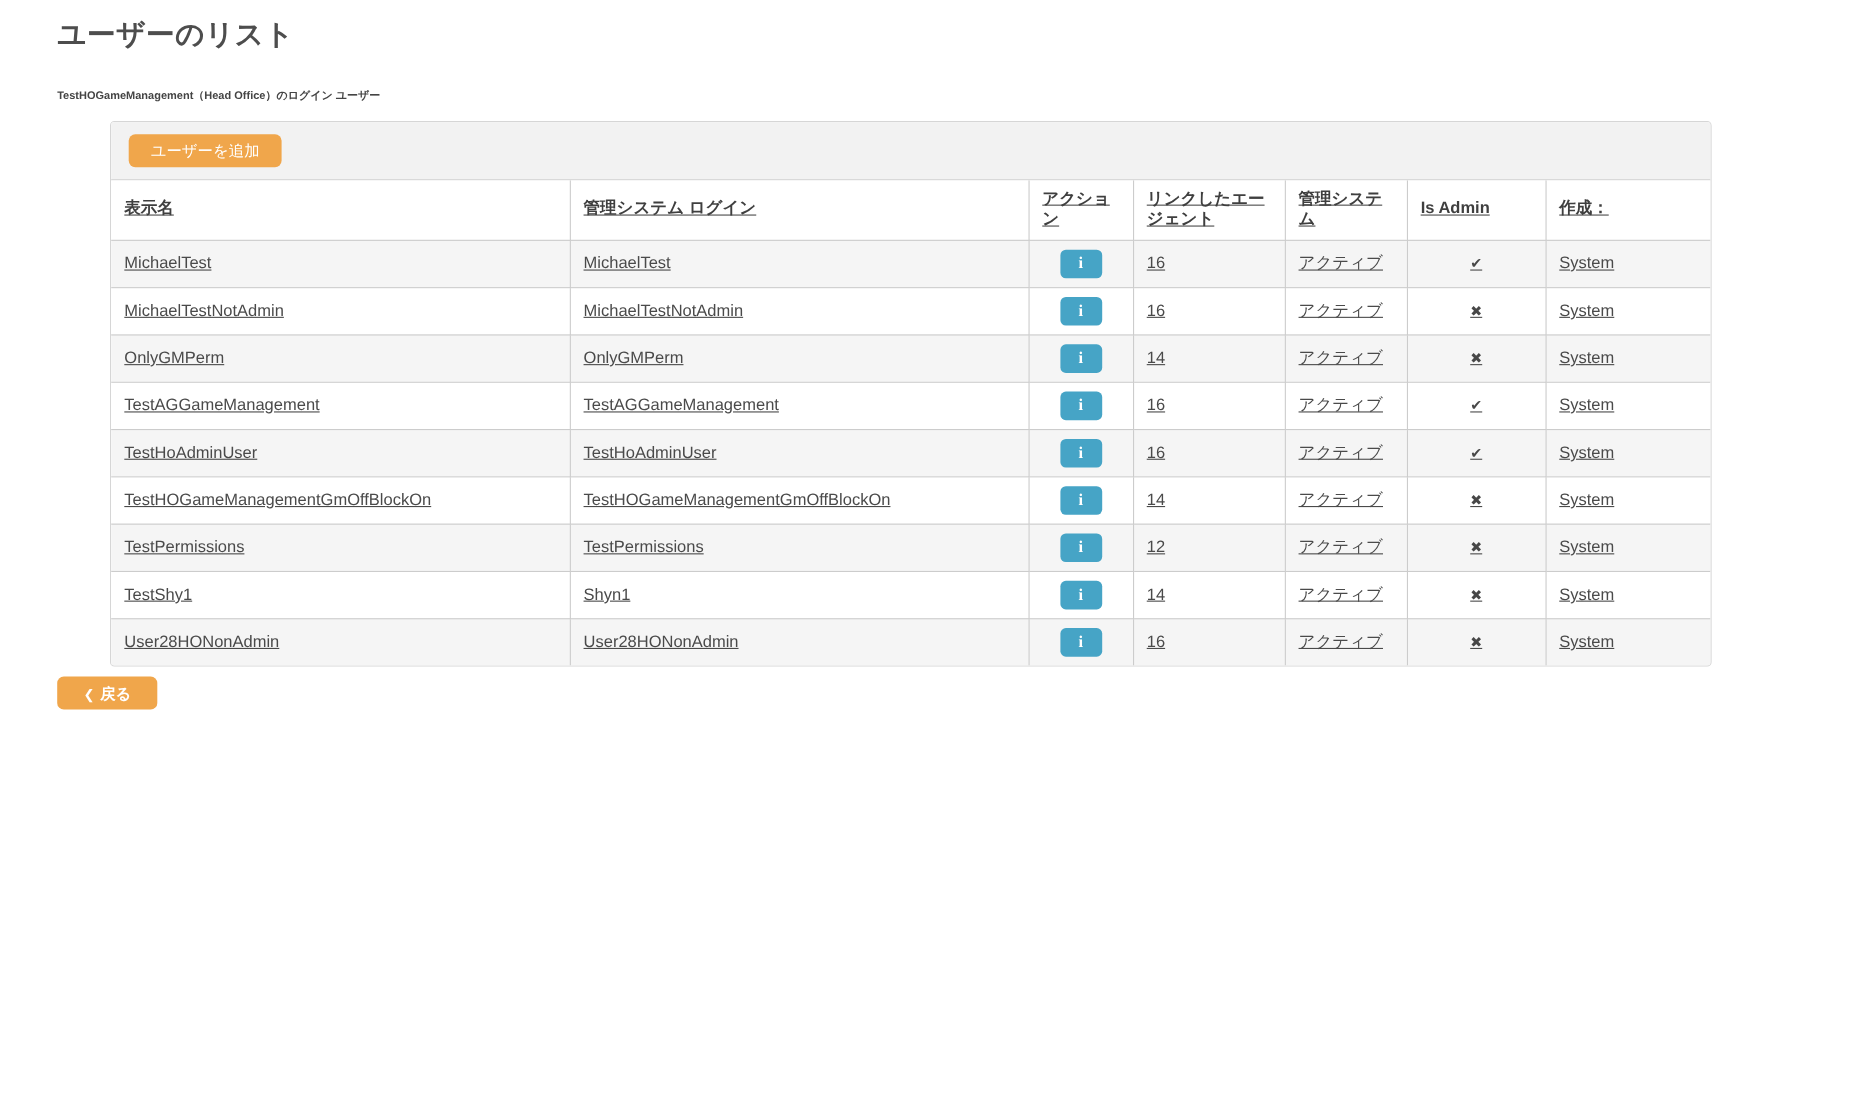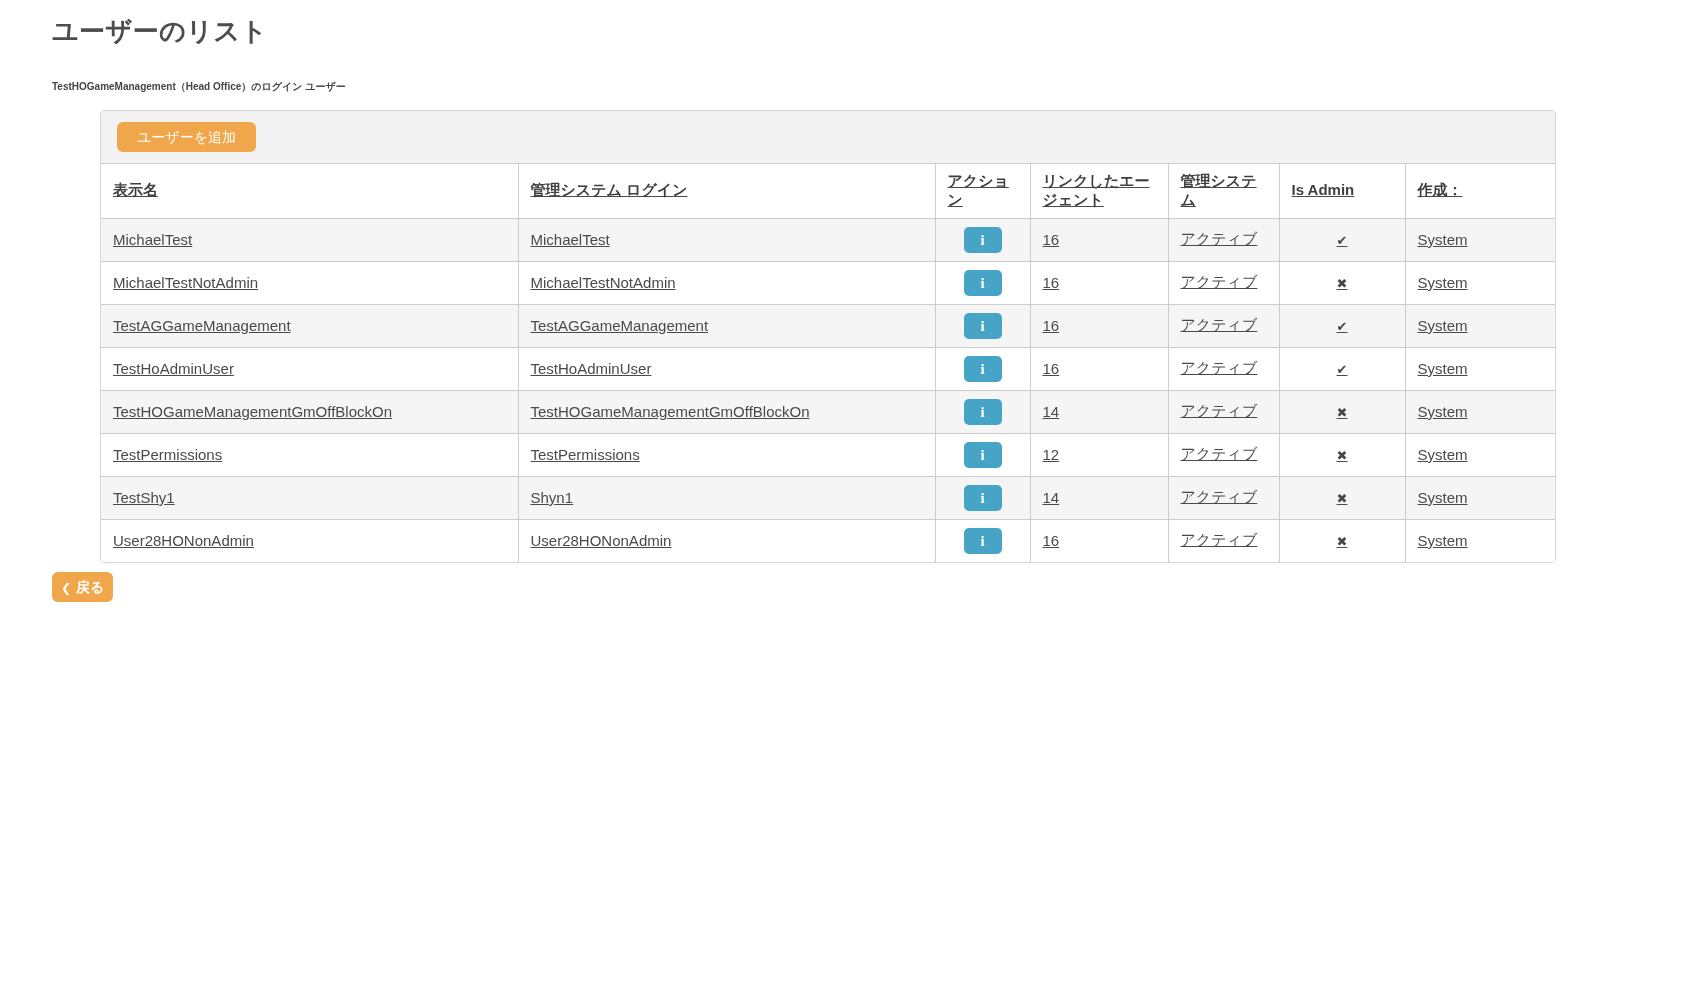--- a/index.html
+++ b/index.html
@@ -100,21 +100,21 @@
     padding:0;
   }
   .admin-glyph{
     font-size:13px;
     font-weight:700;
     color:#474747;
   }
   .btn-back{
     margin-top:9px;
     font-weight:700;
-    padding:8px 9px;
+    padding:8px 24px;
   }
   .btn-back .chev{
     font-size:12px;
     margin-right:5px;
     font-weight:400;
   }
 </style>
 </head>
 <body>
 
@@ -160,20 +160,29 @@
           <tr>
             <td>MichaelTestNotAdmin</td>
             <td>MichaelTestNotAdmin</td>
             <td class="cell-center"><button class="info-btn">i</button></td>
             <td>16</td>
             <td>アクティブ</td>
             <td class="cell-center"><span class="admin-glyph">✖</span></td>
             <td>System</td>
           </tr>
           <tr>
+            <td>OnlyGMPerm</td>
+            <td>OnlyGMPerm</td>
+            <td class="cell-center"><button class="info-btn">i</button></td>
+            <td>14</td>
+            <td>アクティブ</td>
+            <td class="cell-center"><span class="admin-glyph">✖</span></td>
+            <td>System</td>
+          </tr>
+          <tr>
             <td>TestAGGameManagement</td>
             <td>TestAGGameManagement</td>
             <td class="cell-center"><button class="info-btn">i</button></td>
             <td>16</td>
             <td>アクティブ</td>
             <td class="cell-center"><span class="admin-glyph">✔</span></td>
             <td>System</td>
           </tr>
           <tr>
             <td>TestHoAdminUser</td>

